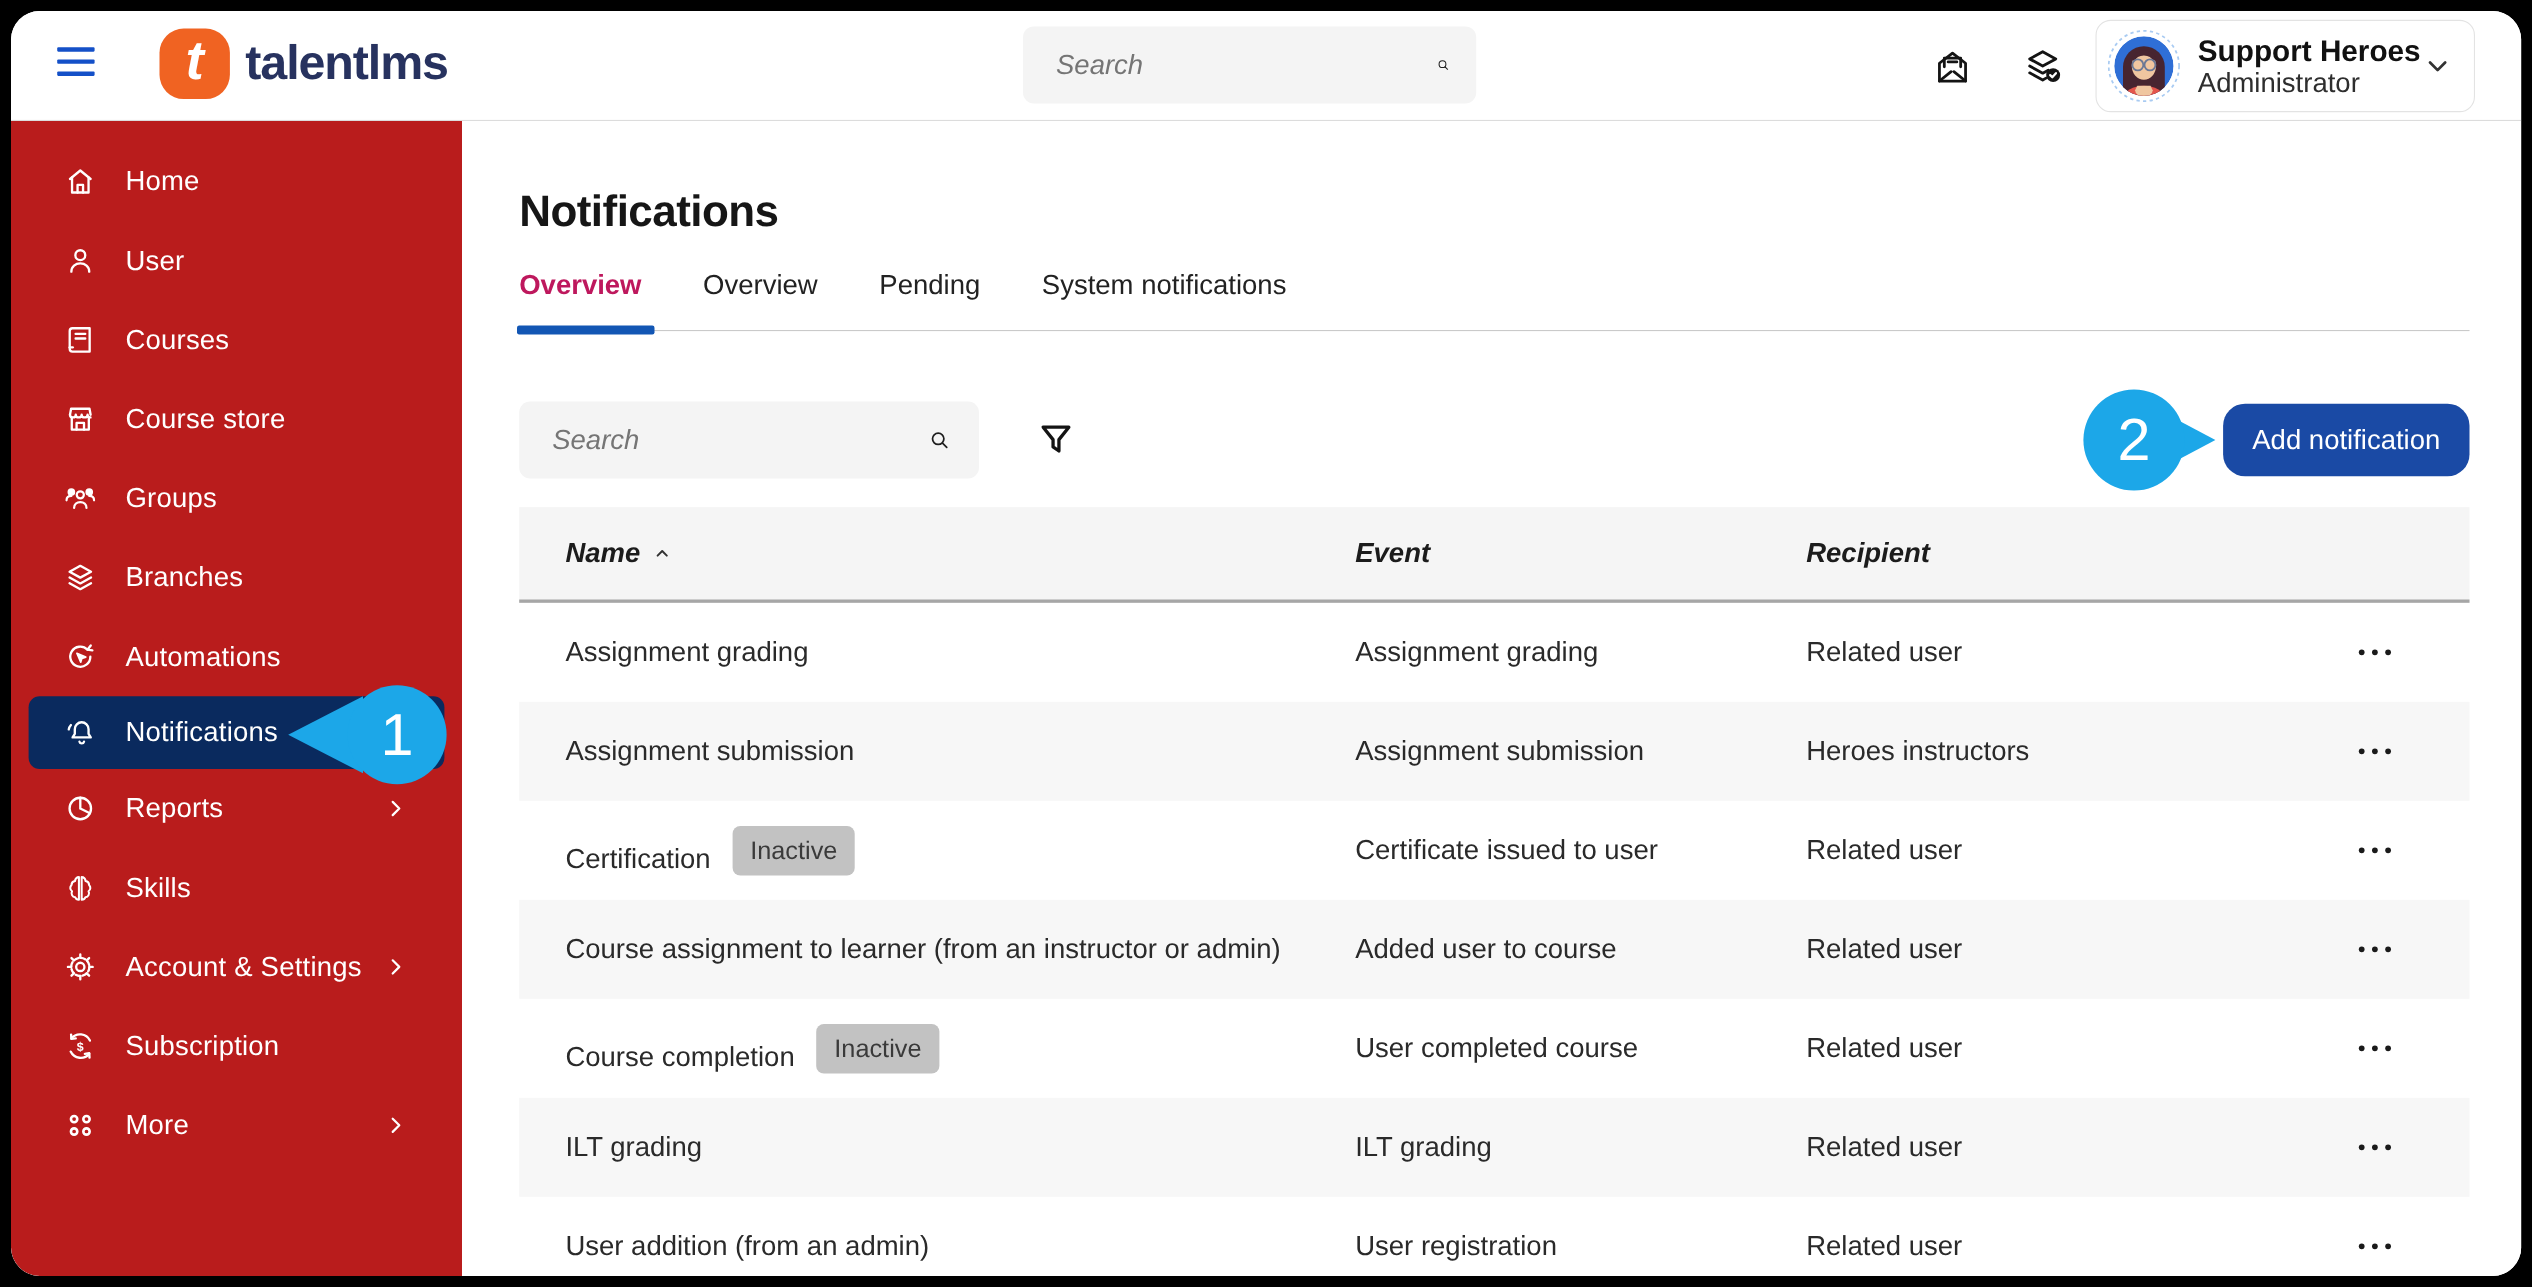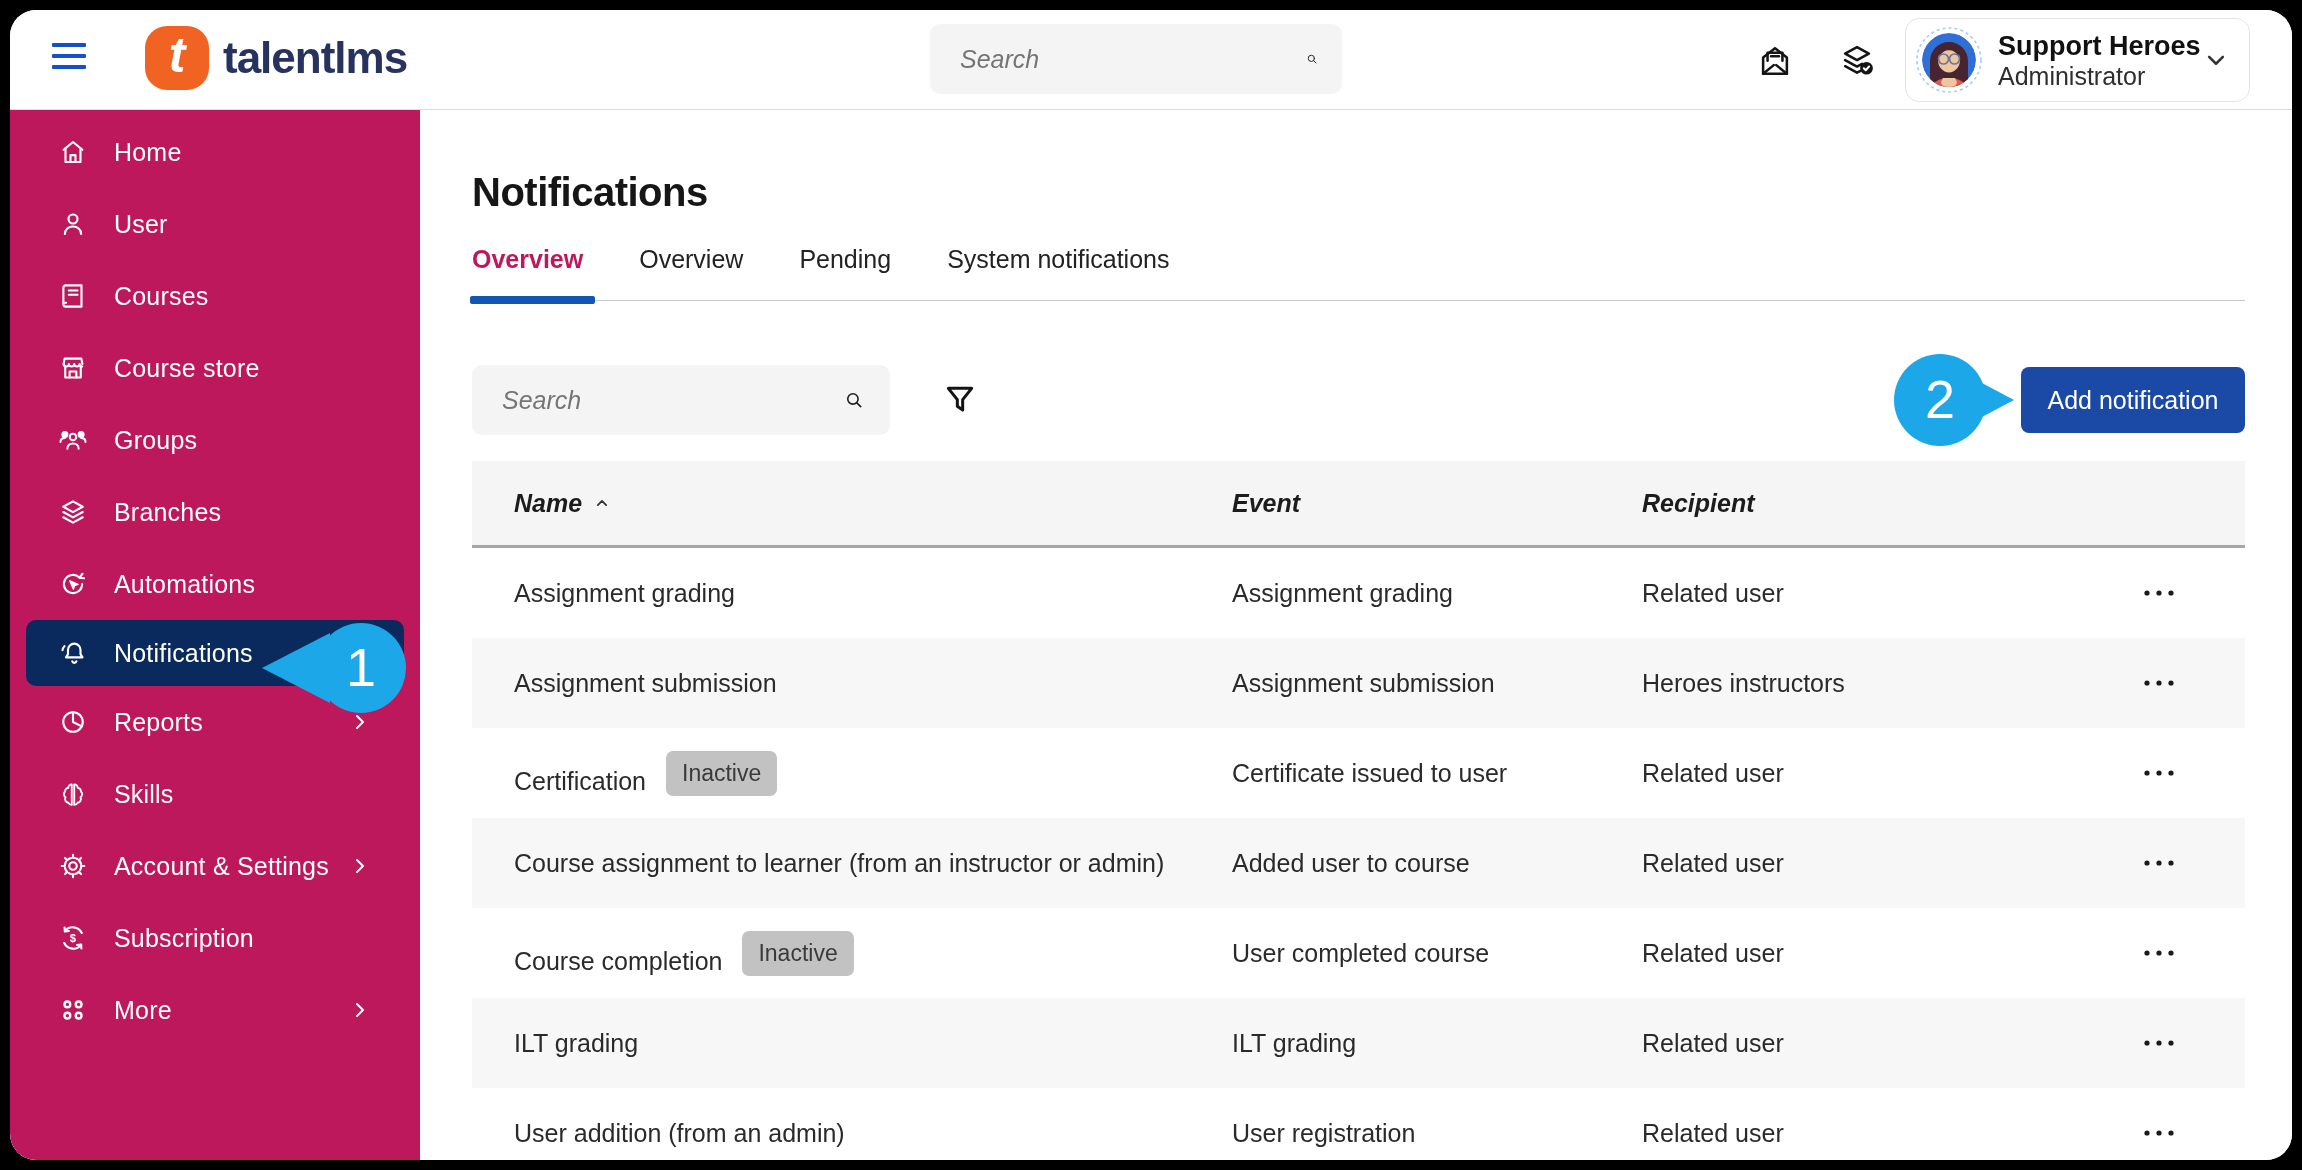--- a/index.html
+++ b/index.html
@@ -31,21 +31,21 @@
                border:1px solid #E3E3E3; border-radius:14px; display:flex; align-items:center;
                padding:0 18px 0 10px; cursor:pointer; background:#fff; }
   .avatar-wrap { width:66px; height:66px; flex:0 0 66px; }
   .user-texts { margin-left:16px; flex:1; }
   .user-name { font-size:27px; font-weight:bold; color:#111; line-height:32px; }
   .user-role { font-size:25px; color:#2E2E2E; line-height:29px; }
   .user-chevron { flex:0 0 30px; }
 
   
   .sidebar { position:absolute; left:0; top:100px; width:410px; height:1050px;
-             background:#be185d; border-radius:0 0 0 26px; padding-top:6px; z-index:6; }
+             background:#b91c1c; border-radius:0 0 0 26px; padding-top:19px; z-index:6; }
   .nav-item { position:relative; height:72px; display:flex; align-items:center;
               padding-left:48px; color:#fff; cursor:pointer; }
   .nav-item .nicon { width:30px; height:30px; flex:0 0 30px; margin-right:26px; }
   .nav-item .nlabel { font-size:25px; letter-spacing:.2px; }
   .nav-item .nchev { position:absolute; right:48px; top:24px; width:24px; height:24px; }
   .nav-item.active { background:#0A2A5E; border-radius:10px; margin:0 16px; padding-left:32px; height:66px; }
 
   
   .main { position:absolute; left:410px; top:100px; width:1872px; height:1050px;
           padding:0 47px 0 52px; background:#fff; }
@@ -56,21 +56,21 @@
   .tab.active::after { content:""; position:absolute; left:-2px; right:-12px; bottom:-4px;
                        height:8px; background:#1256B4; border-radius:2px; }
   .toolbar { position:relative; display:flex; align-items:center; margin-top:64px; height:70px; }
   .list-search { width:418px; height:70px; background:#F4F4F4; border-radius:10px;
                  display:flex; align-items:center; }
   .list-search input { flex:1; border:0; outline:0; background:transparent; font-style:italic;
                        font-size:25px; color:#333; padding:0 16px 0 30px; font-family:inherit; }
   .list-search svg { margin-right:26px; }
   .filter-btn { margin-left:50px; width:40px; height:40px; cursor:pointer; }
   .toolbar-spacer { flex:1; }
-  .add-btn { width:224px; height:66px; background:#1A4AA5; color:#fff; border:0; border-radius:8px;
+  .add-btn { width:224px; height:66px; background:#1A4AA5; color:#fff; border:0; border-radius:20px;
              font-size:25px; font-family:inherit; cursor:pointer; }
 
   
   .table { margin-top:26px; }
   .thead { display:grid; grid-template-columns:718px 410px 430px 1fr; align-items:center;
            height:87px; background:#F5F5F5; padding-left:42px;
            border-bottom:3px solid #A6A6A6; }
   .th { font-size:25px; font-weight:bold; color:#1C1C1C; display:flex; align-items:center; gap:10px;font-style:italic; }
   .trow { display:grid; grid-template-columns:718px 410px 430px 1fr; align-items:center;
           height:90px; padding-left:42px; }

